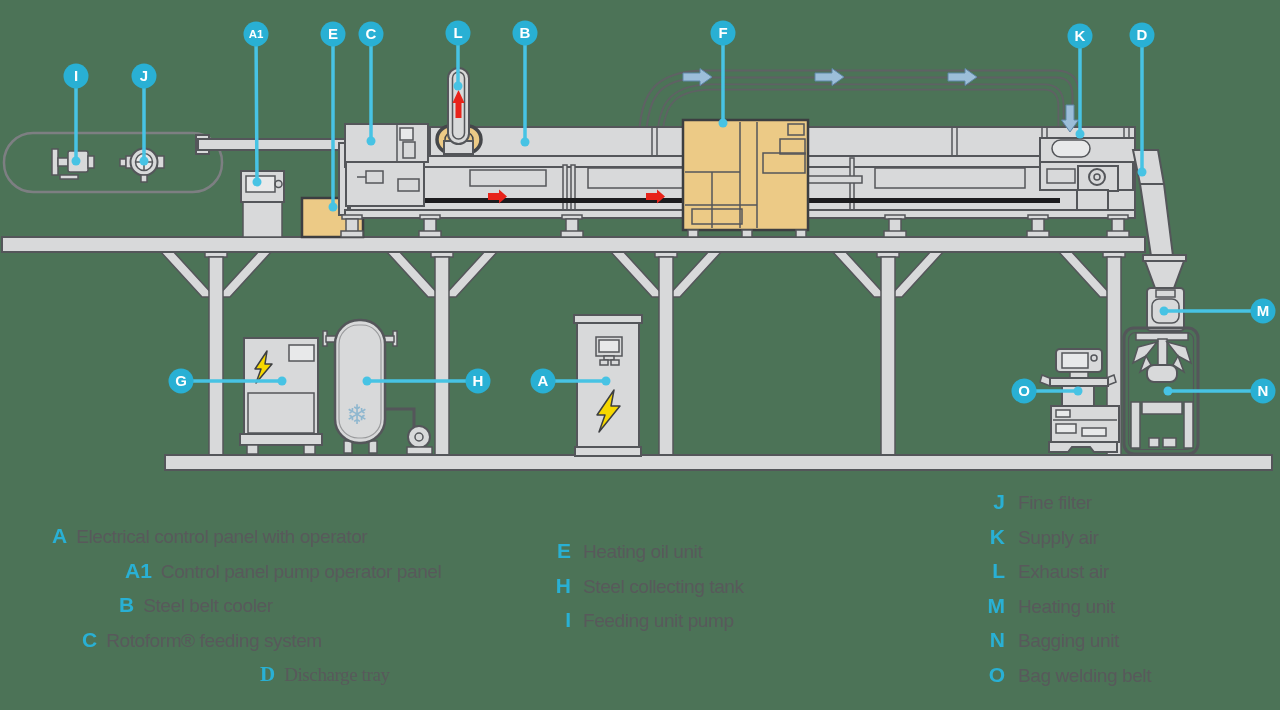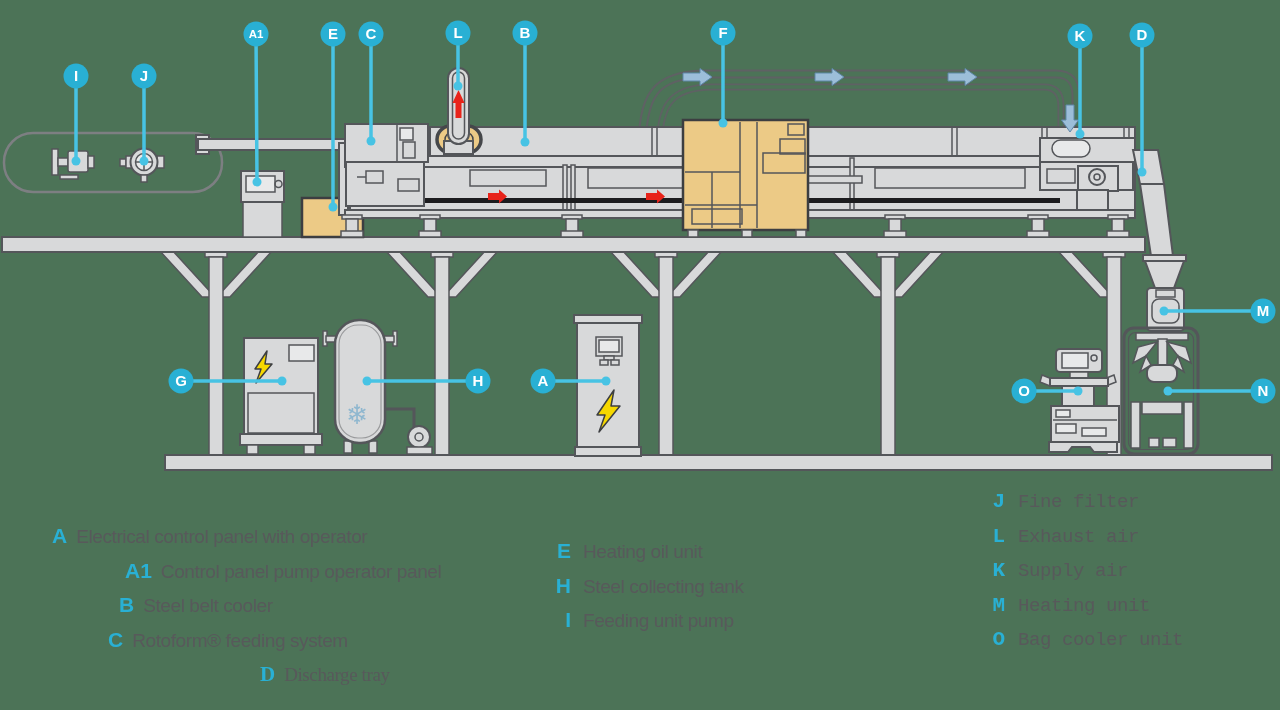--- a/index.html
+++ b/index.html
@@ -23,25 +23,25 @@
   
   .legend{position:absolute;color:var(--ink);}
   .legend-row{display:block;height:34.6px;line-height:34.6px;white-space:nowrap;}
   .legend-letter{color:var(--accent);font-weight:bold;font-size:21px;}
   .legend-text{font-size:19px;letter-spacing:-0.4px;}
   #legend-left{left:0;top:519px;}
   #legend-left .legend-letter{margin-right:9px;}
   #legend-left .r0{margin-left:52px;}
   #legend-left .r1{margin-left:125px;}
   #legend-left .r2{margin-left:119px;}
-  #legend-left .r3{margin-left:108px;}
+  #legend-left .r3{margin-left:82px;}
   #legend-left .r4{margin-left:260px;font-family:Liberation Serif, serif;}
   #legend-middle{left:545px;top:534px;}
   #legend-middle .legend-letter{display:inline-block;width:26px;text-align:right;margin-right:12px;}
-  #legend-right{left:975px;top:485px;font-family:Liberation Mono, monospace;}
+  #legend-right{left:975px;top:485px;}
   #legend-right .legend-letter{display:inline-block;width:30px;text-align:right;margin-right:13px;}
 </style>
 </head>
 <body>
 
 <div class="stage">
 <svg width="1280" height="710" viewBox="0 0 1280 710">
 
   <g>
     <path d="M642,152 C642,96 654,74 706,74 L1056,74 C1070,74 1076,82 1076,96 L1076,136" fill="none" stroke="#5f6164" stroke-width="9"></path>
@@ -431,18 +431,19 @@
       <div class="legend-row r3"><span class="legend-letter">C</span><span class="legend-text">Rotoform® feeding system</span></div>
       <div class="legend-row r4"><span class="legend-letter">D</span><span class="legend-text">Discharge tray</span></div>
     </div>
 <div class="legend" id="legend-middle">
       <div class="legend-row r0"><span class="legend-letter">E</span><span class="legend-text">Heating oil unit</span></div>
       <div class="legend-row r3"><span class="legend-letter">H</span><span class="legend-text">Steel collecting tank</span></div>
       <div class="legend-row r4"><span class="legend-letter">I</span><span class="legend-text">Feeding unit pump</span></div>
     </div>
 <div class="legend" id="legend-right">
       <div class="legend-row r0"><span class="legend-letter">J</span><span class="legend-text">Fine filter</span></div>
+      <div class="legend-row r1"><span class="legend-letter">K</span><span class="legend-text">Supply air</span></div>
       <div class="legend-row r2"><span class="legend-letter">L</span><span class="legend-text">Exhaust air</span></div>
-      <div class="legend-row r1"><span class="legend-letter">K</span><span class="legend-text">Supply air</span></div>
       <div class="legend-row r3"><span class="legend-letter">M</span><span class="legend-text">Heating unit</span></div>
-      <div class="legend-row r5"><span class="legend-letter">O</span><span class="legend-text">Bag cooler unit</span></div>
+      <div class="legend-row r4"><span class="legend-letter">N</span><span class="legend-text">Bagging unit</span></div>
+      <div class="legend-row r5"><span class="legend-letter">O</span><span class="legend-text">Bag welding belt</span></div>
     </div>
 </div>
 
 </body></html>

